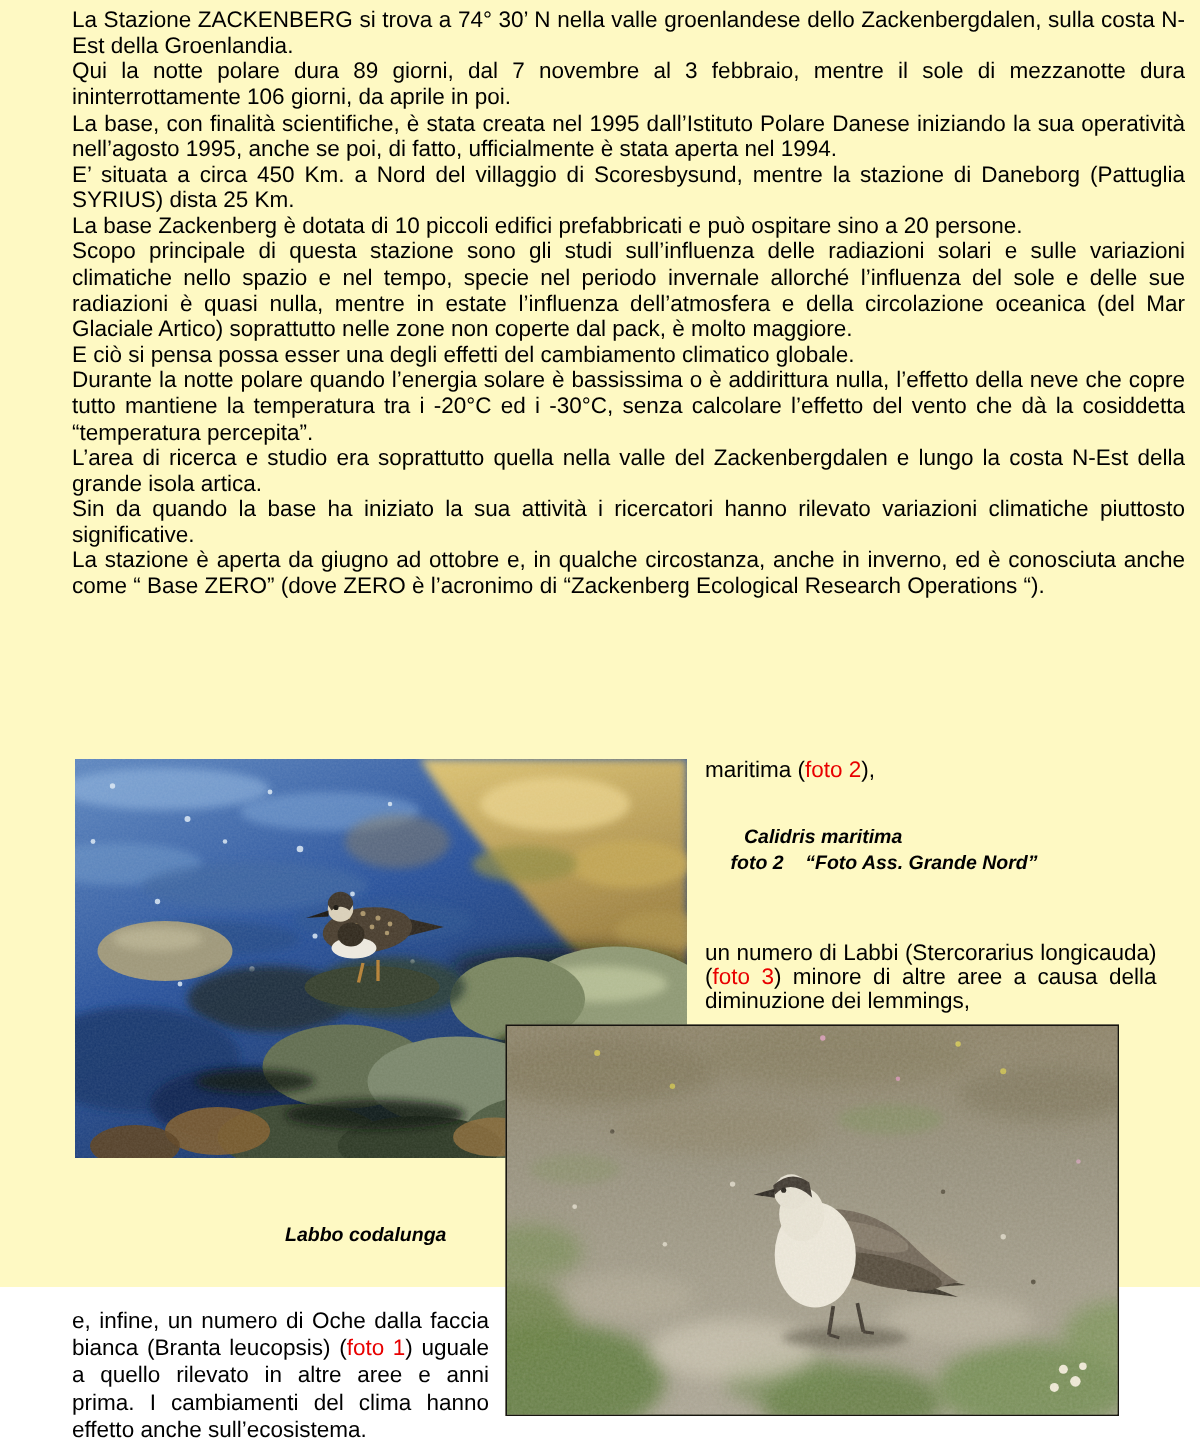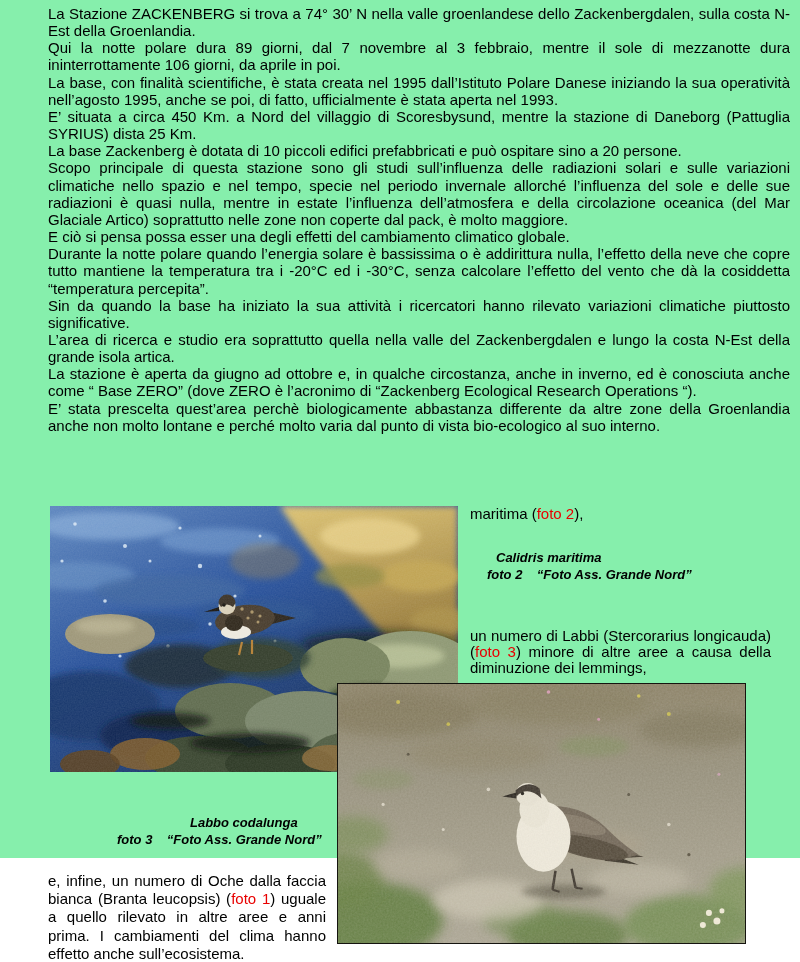--- a/index.html
+++ b/index.html
@@ -4,21 +4,21 @@
 <style>
   html,body{margin:0;padding:0;}
   body{
     width:800px;height:962px;
     background:#ffffff;
     font-family:"Liberation Sans","DejaVu Sans",sans-serif;
     color:#000;
     position:relative;
     overflow:hidden;
   }
-  .page{position:absolute;left:0;top:0;width:800px;height:858px;background:#86efac;}
+  .page{position:absolute;left:0;top:0;width:800px;height:858px;background:#fef9c3;}
   .top-text{
     position:absolute;left:48px;top:5px;width:742px;height:502px;
     overflow:hidden;
     font-size:15px;line-height:17.15px;
     text-align:justify;
   }
   .top-text p{margin:0;}
   .red{color:#e80000;font-weight:normal;}
   .photo{position:absolute;margin:0;padding:0;line-height:0;}
   .photo1{left:50px;top:506px;width:408px;height:266px;}
@@ -46,30 +46,29 @@
   .cap2-l2{left:117px;top:831px;}
 </style>
 </head>
 <body>
 
 <div class="page">
 
   <div class="top-text">
       <p>La Stazione ZACKENBERG si trova a 74° 30’ N nella valle groenlandese dello Zackenbergdalen, sulla costa N-Est della Groenlandia.</p>
       <p>Qui la notte polare dura 89 giorni, dal 7 novembre al 3 febbraio, mentre il sole di mezzanotte dura ininterrottamente 106 giorni, da aprile in poi.</p>
-      <p>La base, con finalità scientifiche, è stata creata nel 1995 dall’Istituto Polare Danese iniziando la sua operatività nell’agosto 1995, anche se poi, di fatto, ufficialmente è stata aperta nel 1993.</p>
+      <p>La base, con finalità scientifiche, è stata creata nel 1995 dall’Istituto Polare Danese iniziando la sua operatività nell’agosto 1995, anche se poi, di fatto, ufficialmente è stata aperta nel 1994.</p>
       <p>E’ situata a circa 450 Km. a Nord del villaggio di Scoresbysund, mentre la stazione di Daneborg (Pattuglia SYRIUS) dista 25 Km.</p>
       <p>La base Zackenberg è dotata di 10 piccoli edifici prefabbricati e può ospitare sino a 20 persone.</p>
       <p>Scopo principale di questa stazione sono gli studi sull’influenza delle radiazioni solari e sulle variazioni climatiche nello spazio e nel tempo, specie nel periodo invernale allorché l’influenza del sole e delle sue radiazioni è quasi nulla, mentre in estate l’influenza dell’atmosfera e della circolazione oceanica (del Mar Glaciale Artico) soprattutto nelle zone non coperte dal pack, è molto maggiore.</p>
       <p>E ciò si pensa possa esser una degli effetti del cambiamento climatico globale.</p>
       <p>Durante la notte polare quando l’energia solare è bassissima o è addirittura nulla, l’effetto della neve che copre tutto mantiene la temperatura tra i -20°C ed i -30°C, senza calcolare l’effetto del vento che dà la cosiddetta “temperatura percepita”.</p>
+      <p>L’area di ricerca e studio era soprattutto quella nella valle del Zackenbergdalen e lungo la costa N-Est della grande isola artica.</p>
       <p>Sin da quando la base ha iniziato la sua attività i ricercatori hanno rilevato variazioni climatiche piuttosto significative.</p>
-      <p>L’area di ricerca e studio era soprattutto quella nella valle del Zackenbergdalen e lungo la costa N-Est della grande isola artica.</p>
       <p>La stazione è aperta da giugno ad ottobre e, in qualche circostanza, anche in inverno, ed è conosciuta anche come “ Base ZERO” (dove ZERO è l’acronimo di “Zackenberg Ecological Research Operations “).</p>
-      <p>E’ stata prescelta quest’area perchè biologicamente abbastanza differente da altre zone della Groenlandia anche non molto lontane e perché molto varia dal punto di vista bio-ecologico al suo interno.</p>
     </div>
 
   <figure class="photo photo1">
     <svg viewBox="0 0 408 266" preserveAspectRatio="none">
       <defs>
         <linearGradient id="p1water" x1="0" y1="0" x2="0.7" y2="1">
           <stop offset="0" stop-color="#5d86bf"></stop>
             <stop offset="0.45" stop-color="#27509a"></stop>
             <stop offset="1" stop-color="#132a52"></stop>
         </linearGradient>
@@ -259,17 +258,16 @@
         <polygon points="178,108 164,112 178,114" fill="#26211b"></polygon>
         <path d="M217,186 L214,205 M233,184 L237,203" stroke="#3b342b" stroke-width="2.5" fill="none"></path>
         <path d="M214,205 L221,207 M237,203 L244,204" stroke="#3b342b" stroke-width="2" fill="none"></path>
       </g>
       <rect width="406" height="258" filter="url(#p2grainL)" opacity="0.28"></rect>
       <rect width="406" height="258" filter="url(#p2grainD)" opacity="0.18"></rect>
     </svg>
   </figure>
 
   <div class="caption cap2-l1">Labbo codalunga</div>
-  <div class="caption cap2-l2">foto 3    “Foto Ass. Grande Nord”</div>
 
   <div class="col-para bottom-para"><span>e, infine, un numero di Oche dalla faccia bianca (Branta leucopsis) (</span><span class="red">foto 1</span><span>) uguale a quello rilevato in altre aree e anni prima. I cambiamenti del clima hanno effetto anche sull’ecosistema.</span></div>
 
 </div>
 
 </body></html>

